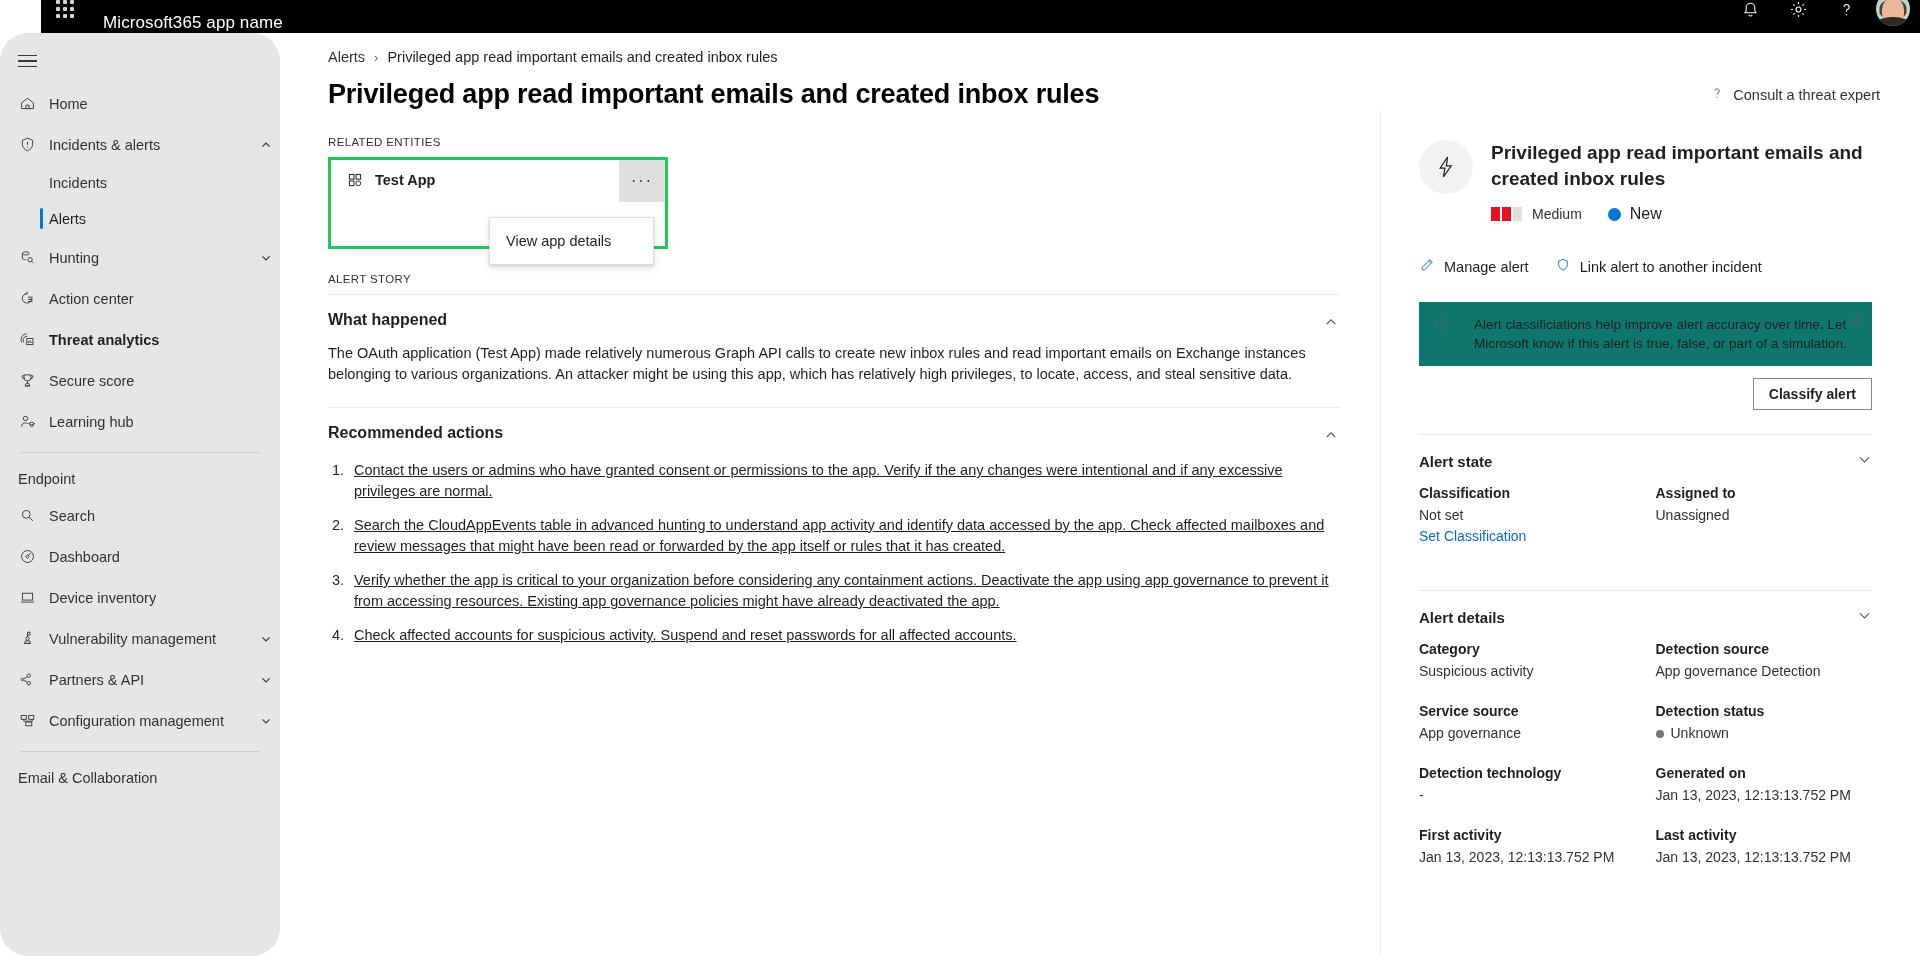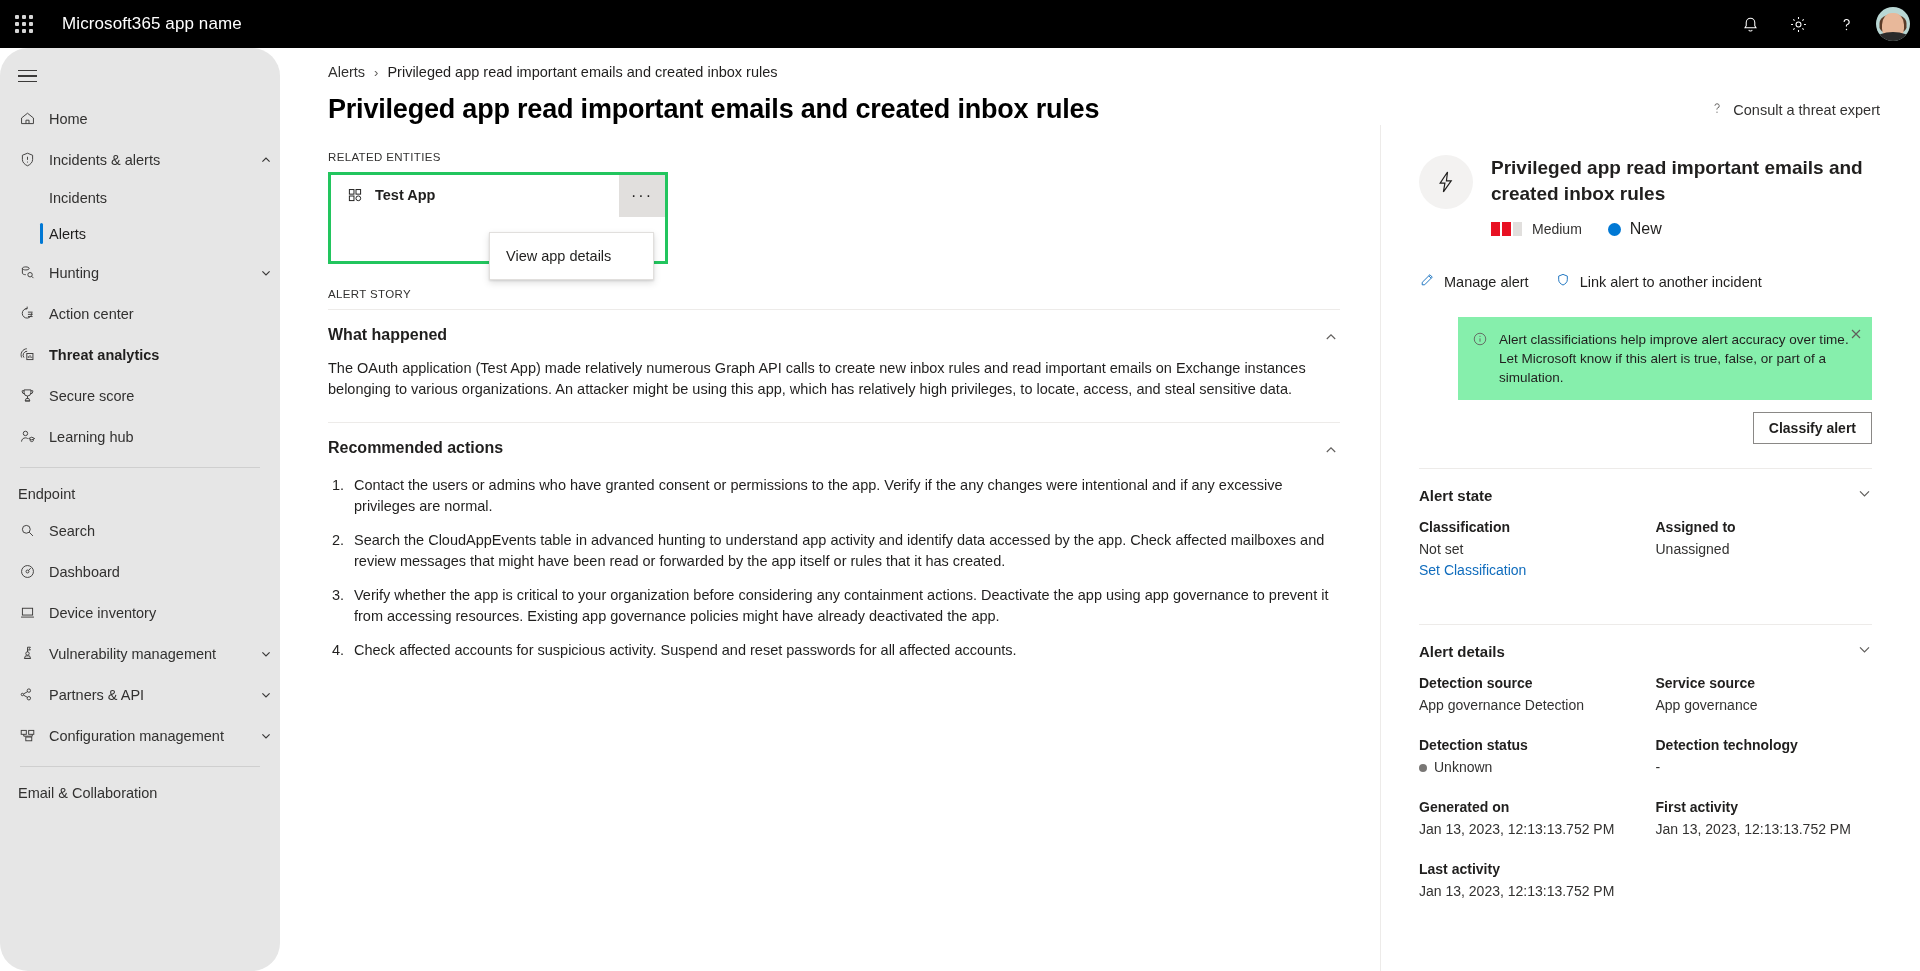--- a/index.html
+++ b/index.html
@@ -6,23 +6,23 @@
   html, body {
     width: 1920px; height: 971px;
     font-family: "Liberation Sans", sans-serif;
     background: #ffffff;
     overflow: hidden;
     color: #201f1e;
   }
 
   
   .topbar {
-    height: 48px; background: #000000;
-    display: flex; align-items: center;
-    position: relative; z-index: 50;
+    height: 33px; background: #000000;
+    display: flex; align-items: flex-end;
+    position: relative; z-index: 50; margin-left: 41px;
   }
   .waffle {
     width: 48px; height: 48px;
     display: flex; align-items: center; justify-content: center;
     cursor: pointer;
   }
   .waffle-grid {
     display: grid; grid-template-columns: repeat(3, 4px);
     grid-template-rows: repeat(3, 4px); gap: 3px;
   }
@@ -171,21 +171,21 @@
     padding: 16px 2px 14px 0; cursor: pointer;
   }
   .panel-head h3 { font-size: 16px; font-weight: 600; color: #201f1e; }
   .panel-head .chev-o { color: #605e5c; display: flex; }
   .panel-body { padding-bottom: 22px; }
   .para { font-size: 14.5px; line-height: 21px; color: #201f1e; max-width: 990px; }
 
   ol.actions { margin: 4px 0 0 20px; padding: 0; max-width: 990px; }
   ol.actions li {
     font-size: 14.5px; line-height: 21px; color: #201f1e;
-    margin-bottom: 13px; padding-left: 6px;
+    margin-bottom: 13px; padding-left: 6px; text-decoration: underline;
   }
 
   
   .detail {
     width: 540px; min-width: 540px; border-left: 1px solid #edebe9;
     padding: 30px 48px 0 38px; overflow-y: auto; background: #fff;
   }
   .detail::-webkit-scrollbar { width: 9px; }
   .detail::-webkit-scrollbar-thumb { background: #c8c8c8; }
 
@@ -199,22 +199,22 @@
   .sev { display: flex; align-items: center; gap: 10px; font-size: 14px; color: #323130; }
   .sev-bars { display: flex; gap: 2px; }
   .sev-bars i { width: 9px; height: 14px; display: block; }
   .state-badge { display: flex; align-items: center; gap: 9px; font-size: 16px; color: #201f1e; }
   .dot-new { width: 13px; height: 13px; border-radius: 50%; background: #0078d4; display: block; }
 
   .detail-actions { display: flex; align-items: center; gap: 26px; margin-top: 34px; }
   .dact { display: flex; align-items: center; gap: 9px; font-size: 14.5px; color: #201f1e; cursor: pointer; }
 
   .msgbar {
-    margin-top: 26px; background: #86efac; padding: 13px 14px 13px 14px;
-    display: flex; gap: 11px; position: relative; margin-left: 39px;
+    margin-top: 26px; background: #0f766e; padding: 13px 14px 13px 14px;
+    display: flex; gap: 25px; position: relative;
   }
   .msgbar .info-ico { color: #605e5c; display: flex; padding-top: 1px; }
   .msgbar .msg-text { font-size: 13.5px; line-height: 19px; color: #201f1e; max-width: 380px; }
   .msgbar .close-x {
     position: absolute; right: 10px; top: 11px; color: #605e5c; cursor: pointer;
     display: flex;
   }
   .classify-row { display: flex; justify-content: flex-end; margin-top: 12px; }
   .classify-btn {
     border: 1px solid #8a8886; background: #ffffff; color: #201f1e;
@@ -650,20 +650,24 @@
           <div class="dsection-head">
             <h4>Alert details</h4>
             <span class="chev-o">
               <svg width="15" height="15" viewBox="0 0 14 14" fill="none" stroke="#605e5c" stroke-width="1.15">
                   <path d="M2.8 5 7 9.2 11.2 5"></path>
                 </svg>
             </span>
           </div>
           <div class="dgrid">
             <div class="dfield">
+              <div class="k">Category</div>
+              <div class="v">Suspicious activity</div>
+            </div>
+            <div class="dfield">
               <div class="k">Detection source</div>
               <div class="v">App governance Detection</div>
             </div>
             <div class="dfield">
               <div class="k">Service source</div>
               <div class="v">App governance</div>
             </div>
             <div class="dfield">
               <div class="k">Detection status</div>
               <div class="v"><span class="v-dot"></span><span>Unknown</span></div>

